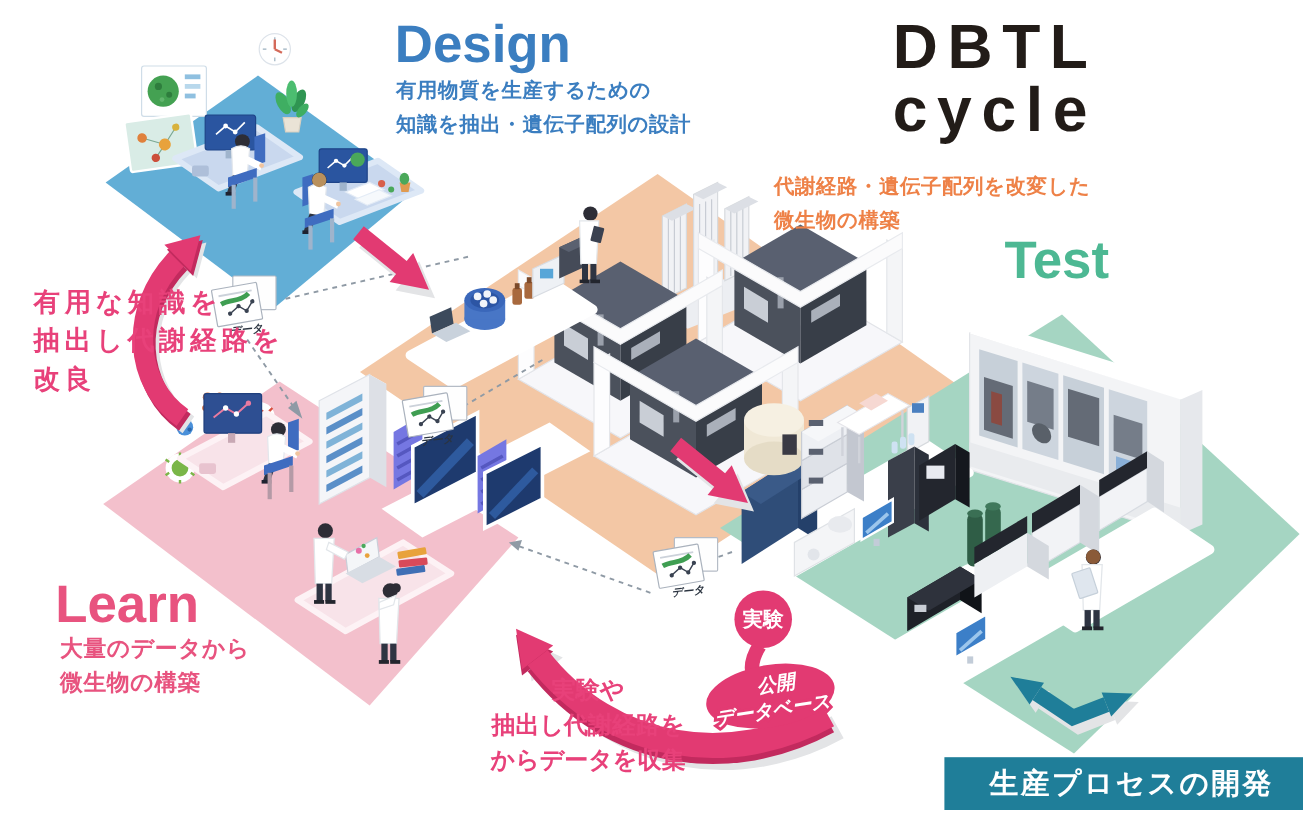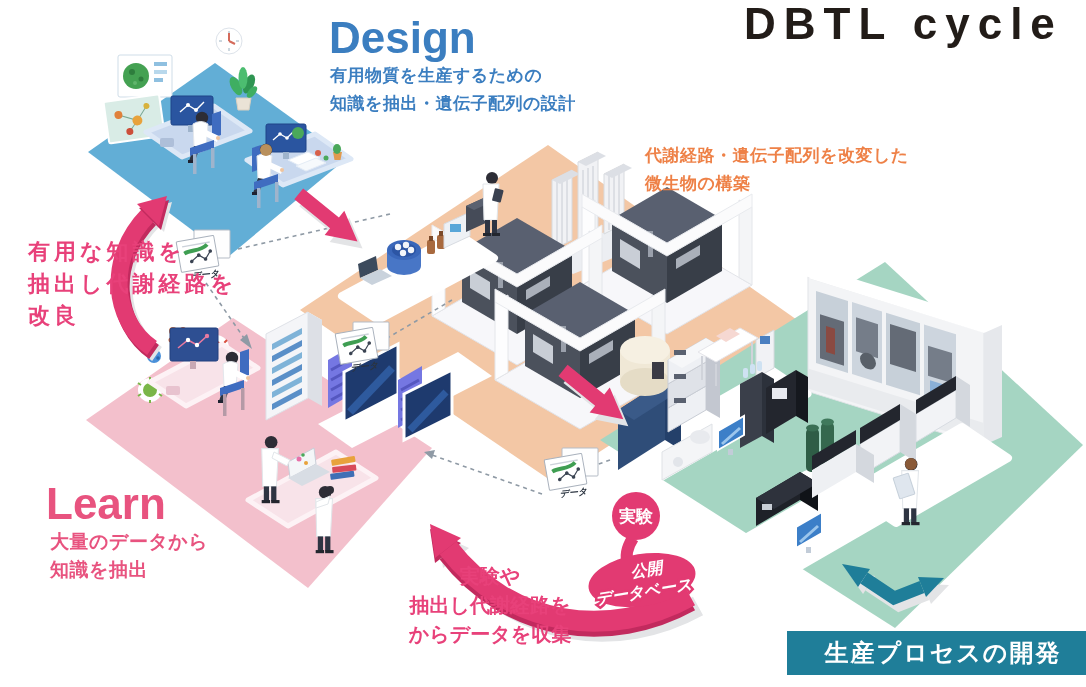--- a/index.html
+++ b/index.html
@@ -2,21 +2,21 @@
 <html style="--title: #221c18; --design: #3b7ec0; --build: #ee8147; --test: #4db893; --learn: #e8537f; --accent-pink: #e8417a; --arrow-pink: #e23a72; --platform-design: #62aed6; --platform-build: #f3c7a5; --platform-test: #a5d5c2; --platform-learn: #f3c0cc; --teal: #1f7e99;"><head>
 <meta charset="utf-8">
 <style>
   html,body{margin:0;padding:0;background:#fff;}
   #stage{position:relative;width:1086px;height:687px;background:#fff;overflow:hidden;
          font-family:"Liberation Sans","DejaVu Sans",sans-serif;}
   svg{position:absolute;left:0;top:0;}
   .txt{position:absolute;font-weight:700;}
   .stage-title{font-size:44px;line-height:1;}
   .stage-desc{font-size:17px;line-height:28px;white-space:pre-line;letter-spacing:.5px;}
-  #t-dbtl{left:744px;top:2px;font-size:44px;letter-spacing:8px;color:var(--title,#221c18);}
+  #t-dbtl{left:744px;top:14px;font-size:52px;letter-spacing:8px;color:var(--title,#221c18);}
   #t-design{left:329px;top:16px;color:var(--design,#3b7ec0);}
   #d-design{left:330px;top:62px;color:var(--design,#3b7ec0);}
   #t-build{left:644px;top:92px;color:var(--build,#ee8147);}
   #d-build{left:645px;top:142px;color:var(--build,#ee8147);}
   #t-test{left:837px;top:196px;color:var(--test,#4db893);}
   #d-test{left:838px;top:242px;color:var(--test,#4db893);}
   #t-learn{left:46px;top:482px;color:var(--learn,#e8537f);}
   #d-learn{left:50px;top:528px;font-size:19px;color:var(--learn,#e8537f);}
   #t-knowledge{left:28px;top:236px;font-size:22px;line-height:32px;letter-spacing:4px;
                white-space:pre-line;color:var(--accent-pink,#e8417a);}
@@ -487,24 +487,25 @@
 
 <div class="txt stage-title" id="t-dbtl">DBTL cycle</div>
 
 <div class="txt stage-title" id="t-design">Design</div>
 <div class="txt stage-desc" id="d-design">有用物質を生産するための
 知識を抽出・遺伝子配列の設計</div>
 
 <div class="txt stage-desc" id="d-build">代謝経路・遺伝子配列を改変した
 微生物の構築</div>
 
+<div class="txt stage-title" id="t-test">Test</div>
 
 <div class="txt stage-title" id="t-learn">Learn</div>
 <div class="txt stage-desc" id="d-learn">大量のデータから
-知識を抽出</div>
+微生物の構築</div>
 
 <div class="txt" id="t-knowledge">有用な知識を
 抽出し代謝経路を
 改良</div>
 <div class="txt" id="t-collect">実験や
 抽出し代謝経路を
 からデータを収集</div>
 
 <div class="txt" id="output-box">生産プロセスの開発</div>
 

